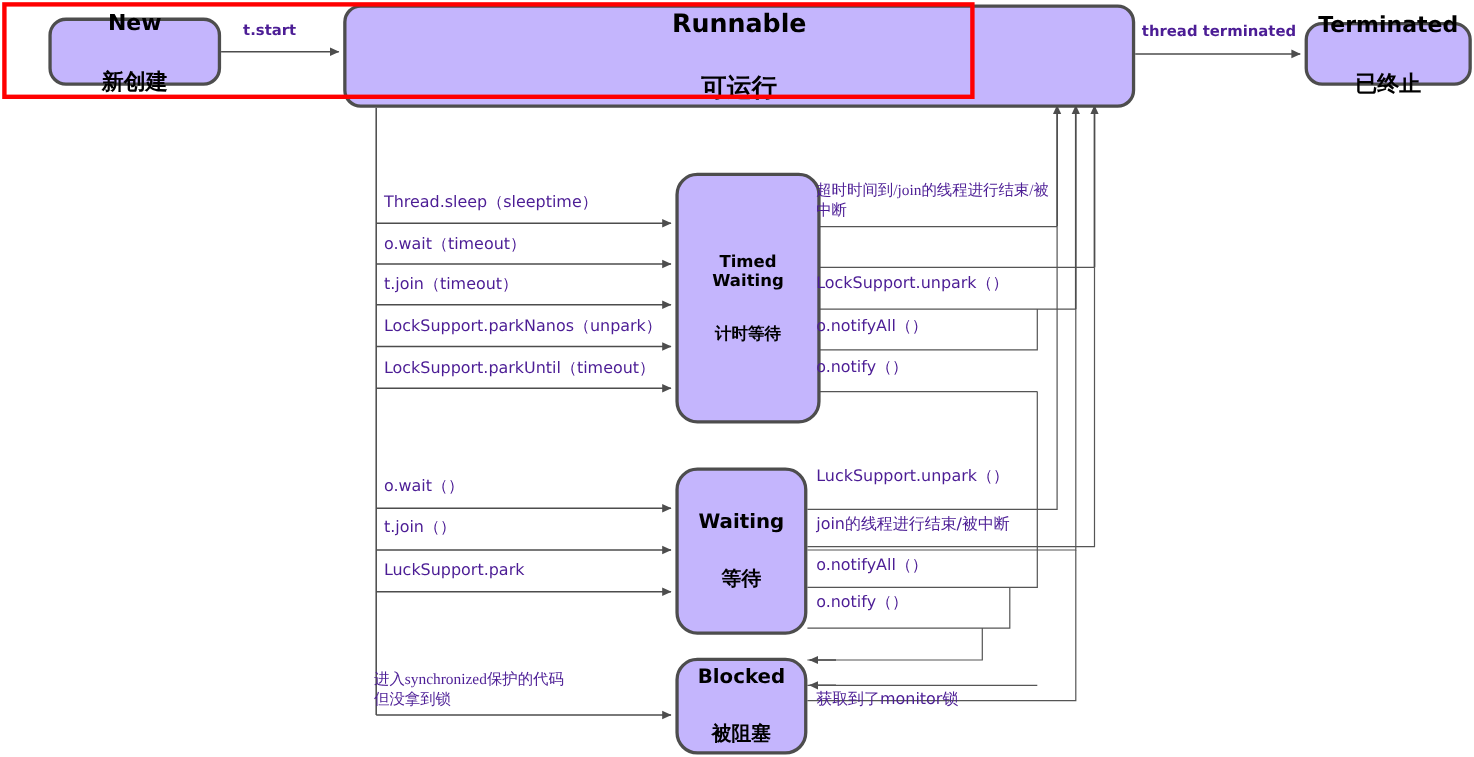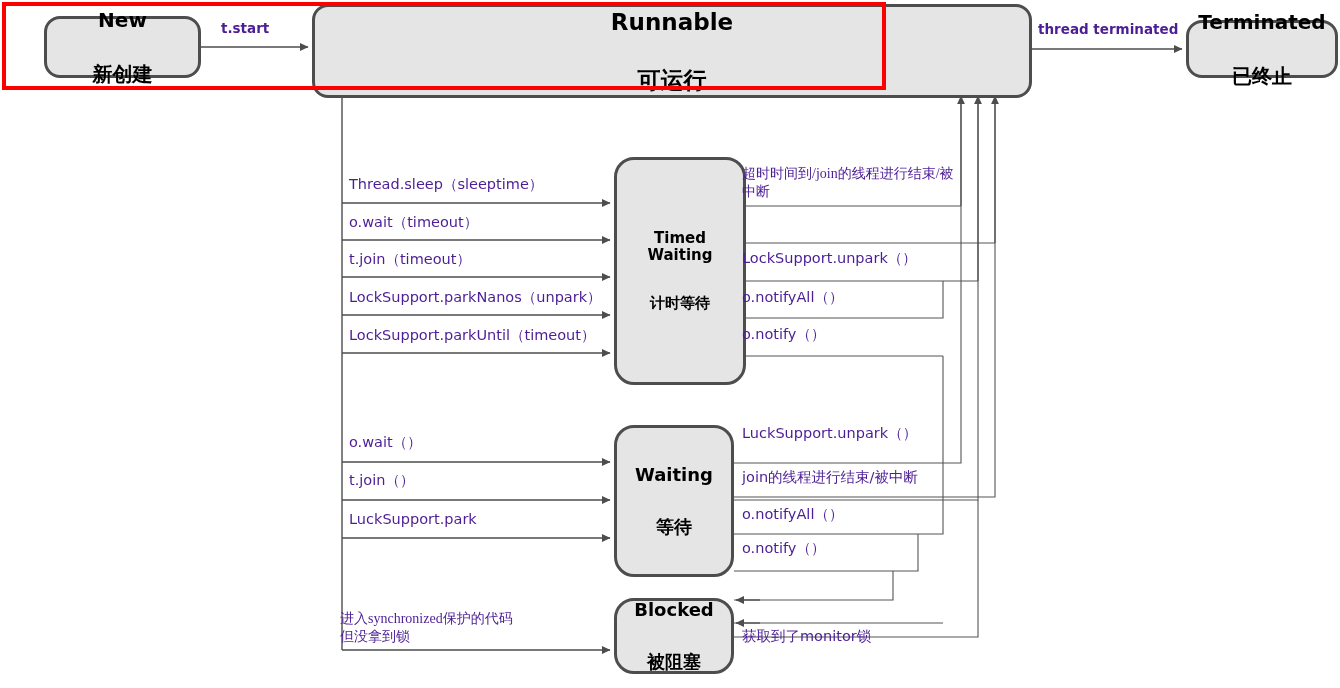--- a/index.html
+++ b/index.html
@@ -2,32 +2,32 @@
 <html><head>
 <meta charset="utf-8">
 <style>
   html,body{margin:0;padding:0;background:#ffffff;}
   body{width:1340px;height:688px;overflow:hidden;
        font-family:"DejaVu Sans","Liberation Sans",sans-serif;}
   #canvas{position:relative;width:1340px;height:688px;}
   #wires{position:absolute;left:0;top:0;width:1340px;height:688px;}
 
   .state-box{position:absolute;box-sizing:border-box;
-    border:3px solid #4d4d4d;border-radius:16px;background:#e5e5e5;
+    border:3px solid #4d4d4d;border-radius:16px;background:#c4b5fd;
     display:flex;flex-direction:column;align-items:center;justify-content:center;
     color:#000;font-weight:bold;line-height:1.15;text-align:center;}
   .state-box .en{display:block;}
   .state-box .zh{display:block;margin-top:31px;}
 
   #box-new{left:44px;top:16px;width:157px;height:62px;font-size:20px;}
   #box-runnable{left:312px;top:4px;width:720px;height:94px;font-size:23px;}
   #box-terminated{left:1186px;top:20px;width:152px;height:58px;font-size:20px;}
   #box-timed{left:614px;top:157px;width:132px;height:228px;font-size:15px;border-radius:20px;}
   #box-waiting{left:614px;top:425px;width:120px;height:152px;font-size:18px;border-radius:20px;}
-  #box-blocked{left:614px;top:598px;width:120px;height:76px;font-size:18px;border-radius:20px;}
+  #box-blocked{left:614px;top:598px;width:120px;height:88px;font-size:18px;border-radius:20px;}
 
   .lbl{position:absolute;color:#4c1d95;white-space:nowrap;line-height:1.2;}
   .lbl.small{font-size:14.5px;}
   .lbl.bold{font-weight:bold;font-size:13.5px;}
   .lbl.cn{font-size:14px;text-align:left;white-space:normal;line-height:1.25;font-family:Liberation Serif, serif;}
 
   .red-frame{position:absolute;left:2px;top:2px;width:884px;height:88px;
     box-sizing:border-box;border:4px solid #ff0000;background:transparent;}
 </style>
 </head>

